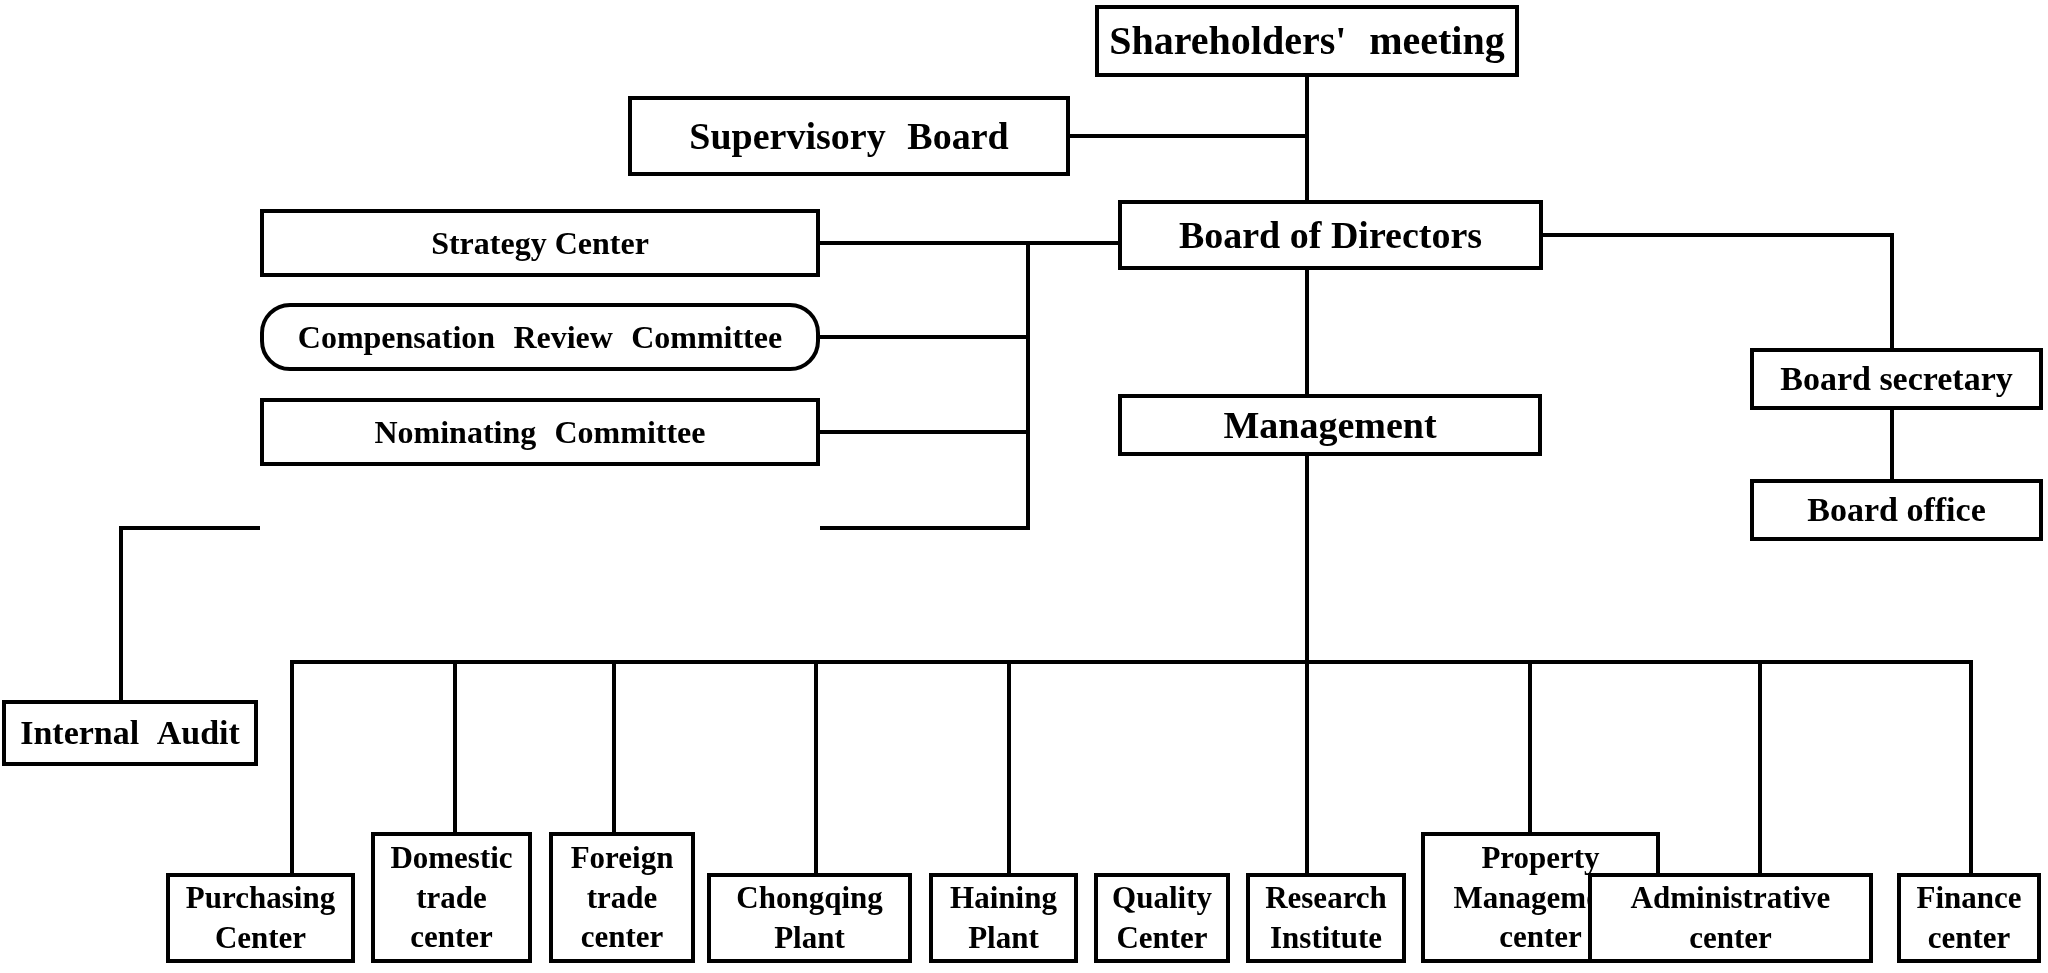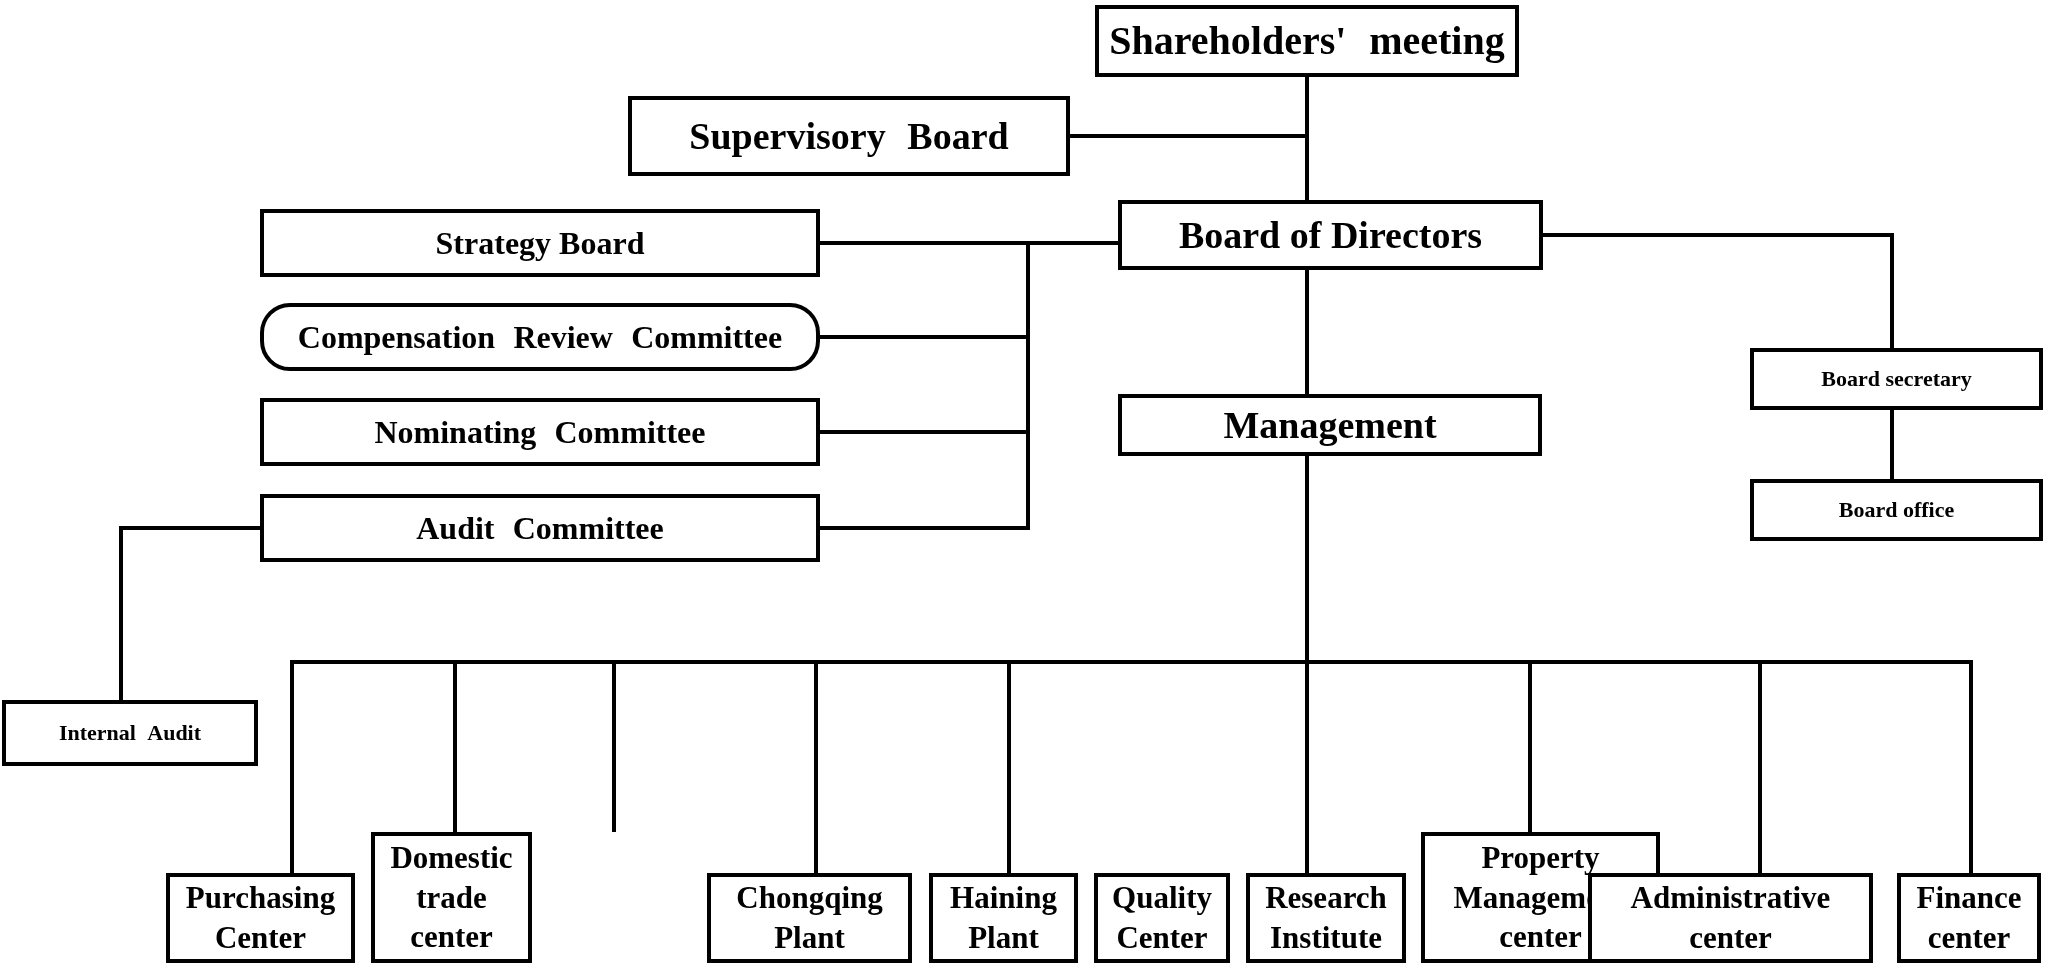--- a/index.html
+++ b/index.html
@@ -21,21 +21,21 @@
     align-items: center;
     justify-content: center;
     text-align: center;
     line-height: 1.28;
     padding: 2px 6px;
   }
   .wide { word-spacing: 0.32em; }
   .fs-xl { font-size: 40px; }
   .fs-lg { font-size: 38px; }
   .fs-md { font-size: 32px; }
-  .fs-sm { font-size: 22px; }
+  .fs-sm { font-size: 34px; }
   .fs-bt { font-size: 31px; }
   .line { position: absolute; background: #000000; }
 </style>
 </head>
 <body>
 
 <div id="canvas">
 
   <div class="line" style="left:1305px; top:77px; width:4px; height:127px;"></div>
 
@@ -73,40 +73,40 @@
 
   <div class="line" style="left:119px; top:526px; width:141px; height:4px;"></div>
   <div class="line" style="left:119px; top:526px; width:4px; height:174px;"></div>
 
   <div class="node fs-lg wide" style="left:628px; top:96px; width:442px; height:80px;">Supervisory Board</div>
 
   <div class="node fs-xl wide" style="left:1095px; top:5px; width:424px; height:72px;">Shareholders' meeting</div>
 
   <div class="node fs-lg" style="left:1118px; top:200px; width:425px; height:70px;">Board of Directors</div>
 
-  <div class="node fs-md" style="left:260px; top:209px; width:560px; height:68px;">Strategy Board</div>
+  <div class="node fs-md" style="left:260px; top:209px; width:560px; height:68px;">Strategy Center</div>
 
   <div class="node fs-md wide" style="left:260px; top:303px; width:560px; height:68px;border-radius:30px;">Compensation Review Committee</div>
 
   <div class="node fs-md wide" style="left:260px; top:398px; width:560px; height:68px;">Nominating Committee</div>
 
-  <div class="node fs-md wide" style="left:260px; top:494px; width:560px; height:68px;">Audit Committee</div>
 
   <div class="node fs-lg" style="left:1118px; top:394px; width:424px; height:62px;">Management</div>
 
   <div class="node fs-sm" style="left:1750px; top:348px; width:293px; height:62px;">Board secretary</div>
 
   <div class="node fs-sm" style="left:1750px; top:479px; width:293px; height:62px;">Board office</div>
 
   <div class="node fs-sm wide" style="left:2px; top:700px; width:256px; height:66px;">Internal Audit</div>
 
   <div class="node fs-bt" style="left:166px; top:873px; width:189px; height:90px;">Purchasing Center</div>
 
   <div class="node fs-bt" style="left:371px; top:832px; width:161px; height:131px;">Domestic trade center</div>
 
+  <div class="node fs-bt" style="left:549px; top:832px; width:146px; height:131px;">Foreign trade center</div>
 
   <div class="node fs-bt" style="left:707px; top:873px; width:205px; height:90px;">Chongqing Plant</div>
 
   <div class="node fs-bt" style="left:929px; top:873px; width:149px; height:90px;">Haining Plant</div>
 
   <div class="node fs-bt" style="left:1094px; top:873px; width:136px; height:90px;">Quality Center</div>
 
   <div class="node fs-bt" style="left:1246px; top:873px; width:160px; height:90px;">Research Institute</div>
 
   <div class="node fs-bt" style="left:1421px; top:832px; width:239px; height:131px;">Property Management center</div>

